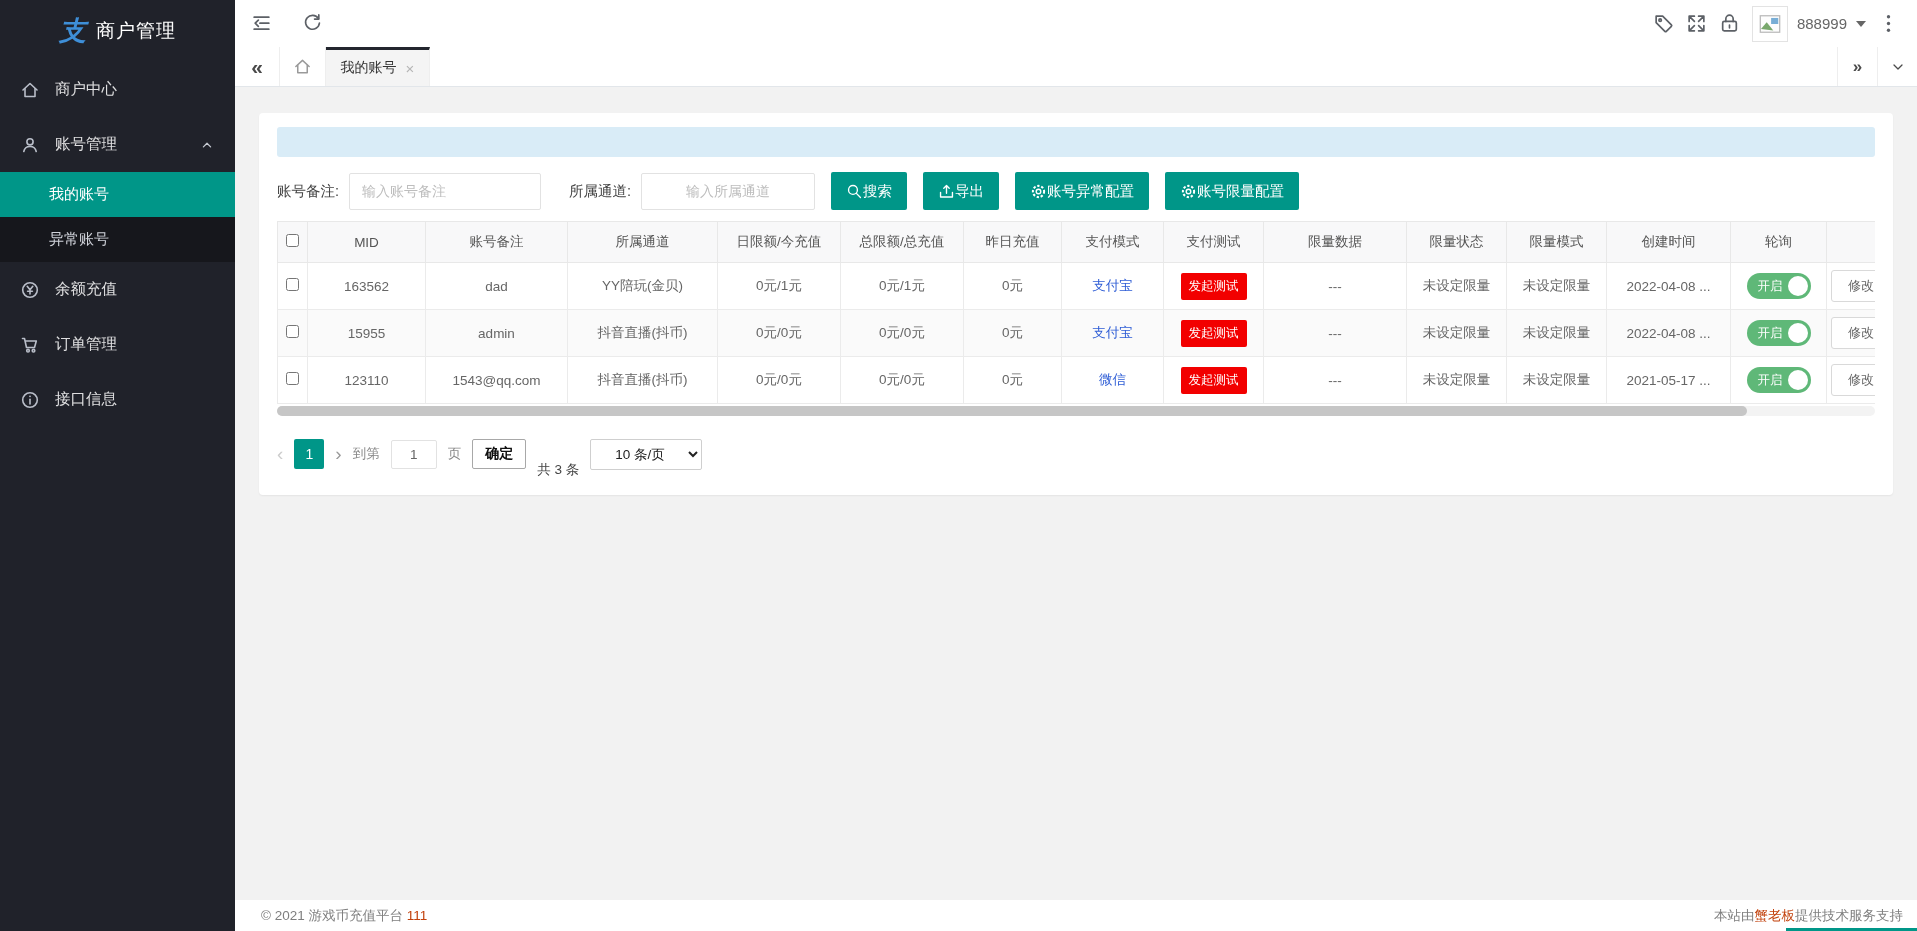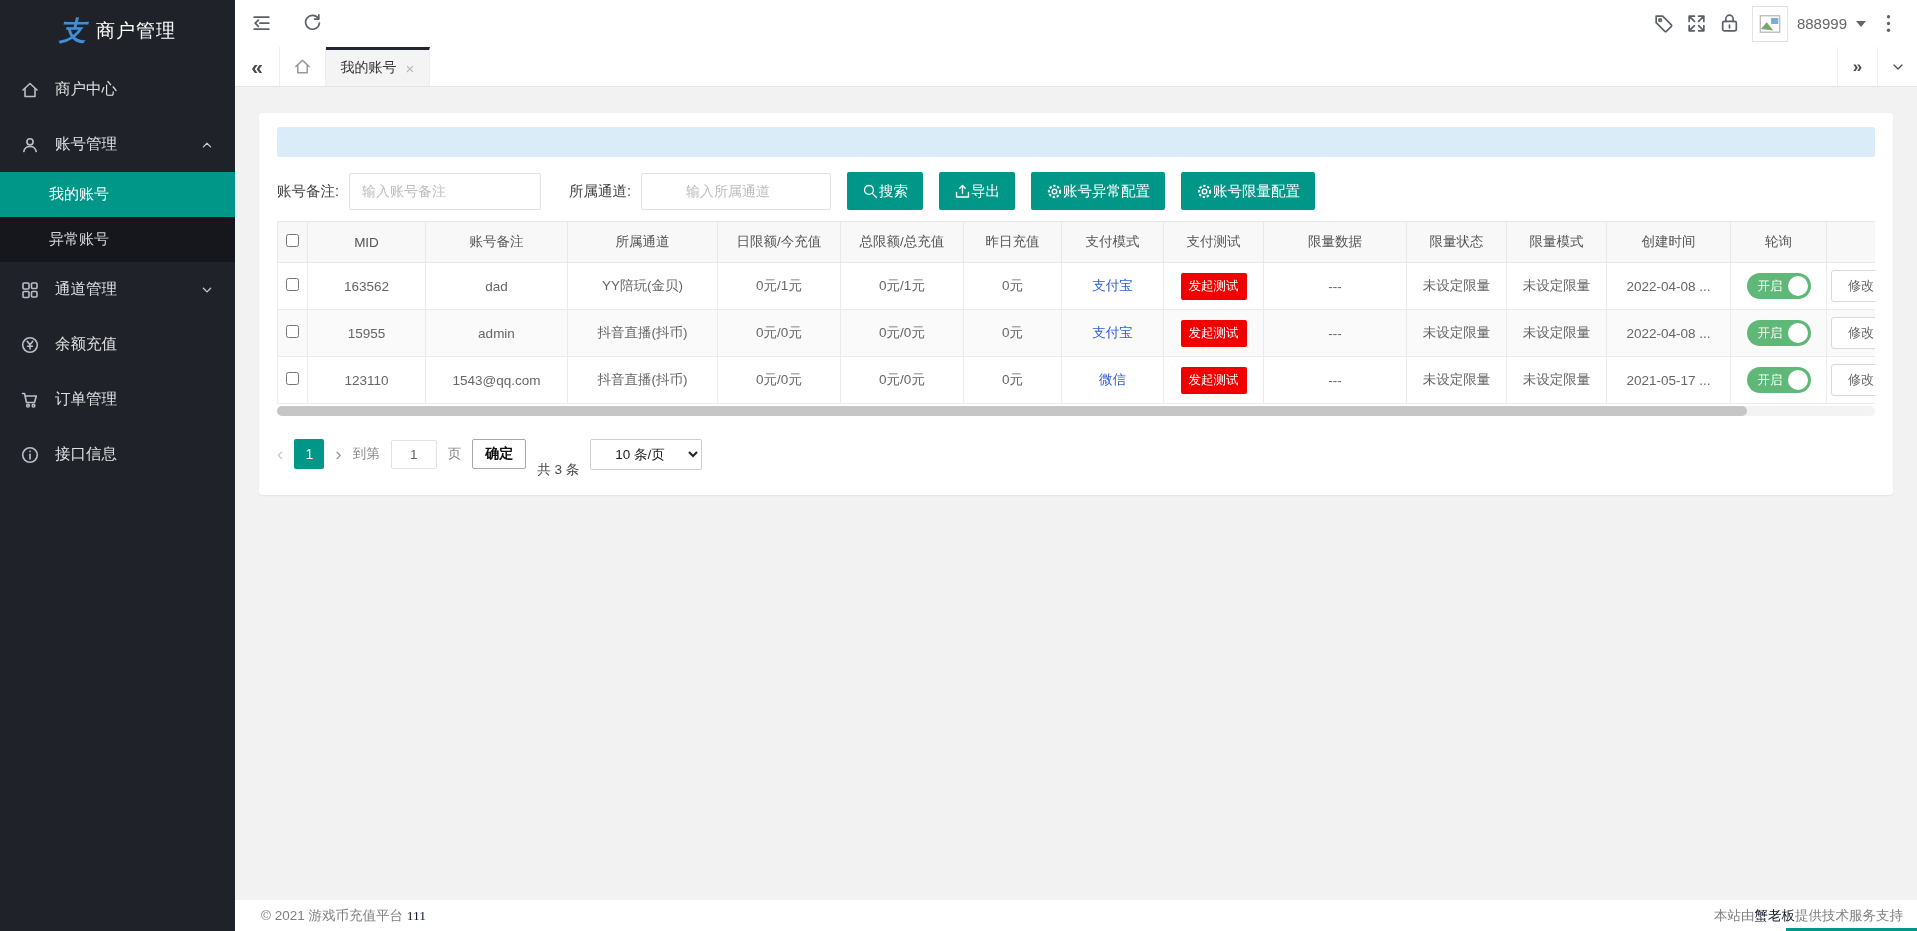--- a/index.html
+++ b/index.html
@@ -72,21 +72,21 @@
   .pg-next { color:#999; font-size:19px; cursor:pointer; }
   .pg-page { width:30px; height:30px; background:#009688; color:#fff; border-radius:2px; display:flex; align-items:center; justify-content:center; font-size:14px; cursor:pointer; }
   .pg-text { color:#8a8a8a; }
   .pg-input { width:46px; height:29px; border:1px solid #e2e2e2; border-radius:2px; text-align:center; font-size:13.5px; color:#666; outline:none; }
   .pg-confirm { height:30px; padding:0 12px; background:#fff; border:1px solid #a8a8a8; border-radius:2px; font-size:14px; color:#111; font-weight:700; cursor:pointer; }
   .pg-total { color:#444;margin-top:32px; }
   .pg-size { height:31px; border:1px solid #cfcfcf; border-radius:2px; background:#fff; font-size:13.5px; color:#222; padding:0 20px; font-family:inherit; }
 
   
   .footer { height:31px; background:#fff; display:flex; align-items:center; justify-content:space-between; padding:0 14px 0 26px; font-size:13.5px; color:#7f7f7f; position:relative; }
-  .footer a { color:#0f172a; text-decoration:none; cursor:pointer;font-family:Liberation Serif, serif; }
+  .footer a { color:#c2410c; text-decoration:none; cursor:pointer; }
   .bottom-accent { position:absolute; right:0; bottom:0; width:131px; height:3px; background:#009688; }
 
   .ic { fill:none; stroke:currentColor; stroke-width:1.6; stroke-linecap:round; stroke-linejoin:round; }
 </style>
 </head>
 <body>
 
 <div class="app">
 
   <aside class="sidebar">
@@ -115,32 +115,20 @@
     </div>
     <div class="submenu">
       <div class="submenu-item active">
         <span>我的账号</span>
       </div>
       <div class="submenu-item">
         <span>异常账号</span>
       </div>
     </div>
 
-    <div class="nav-item">
-      <svg class="nico ic" viewBox="0 0 20 20">
-          <rect x="3" y="3" width="6" height="6" rx="1"></rect>
-          <rect x="11.5" y="3" width="5.5" height="5.5" rx="1"></rect>
-          <rect x="3" y="11.5" width="6" height="6" rx="1"></rect>
-          <rect x="11.5" y="11.5" width="5.5" height="5.5" rx="1"></rect>
-        </svg>
-      <span>通道管理</span>
-      <svg class="caret ic" viewBox="0 0 20 20" stroke-width="2">
-          <path d="M5.5 7.8 10 12.3l4.5-4.5"></path>
-        </svg>
-    </div>
 
     <div class="nav-item">
       <svg class="nico ic" viewBox="0 0 20 20">
           <circle cx="10" cy="10" r="7.3"></circle>
           <path d="M7.2 6.3 10 9.8l2.8-3.5M10 9.8V14M7.6 11.3h4.8"></path>
         </svg>
       <span>余额充值</span>
     </div>
 
     <div class="nav-item">
@@ -230,21 +218,21 @@
 
     <div class="content">
       <div class="panel">
 
         <div class="alert"></div>
 
         <div class="filters">
           <span class="f-label">账号备注:</span>
           <input class="f-input" placeholder="输入账号备注" style="">
           <span class="f-label gap-l">所属通道:</span>
-          <input class="f-input" style="width: 190px; padding-left: 44px;" placeholder="输入所属通道">
+          <input class="f-input" style="width: 174px; padding-left: 44px;" placeholder="输入所属通道">
 
           <button class="btn-teal">
             <svg class="bico ic" viewBox="0 0 20 20" stroke-width="2">
                 <circle cx="8.2" cy="8.2" r="5.2"></circle>
                 <path d="M12.2 12.2 17 17"></path>
               </svg>
             <span>搜索</span>
           </button>
           <button class="btn-teal">
             <svg class="bico ic" viewBox="0 0 20 20" stroke-width="1.8">

